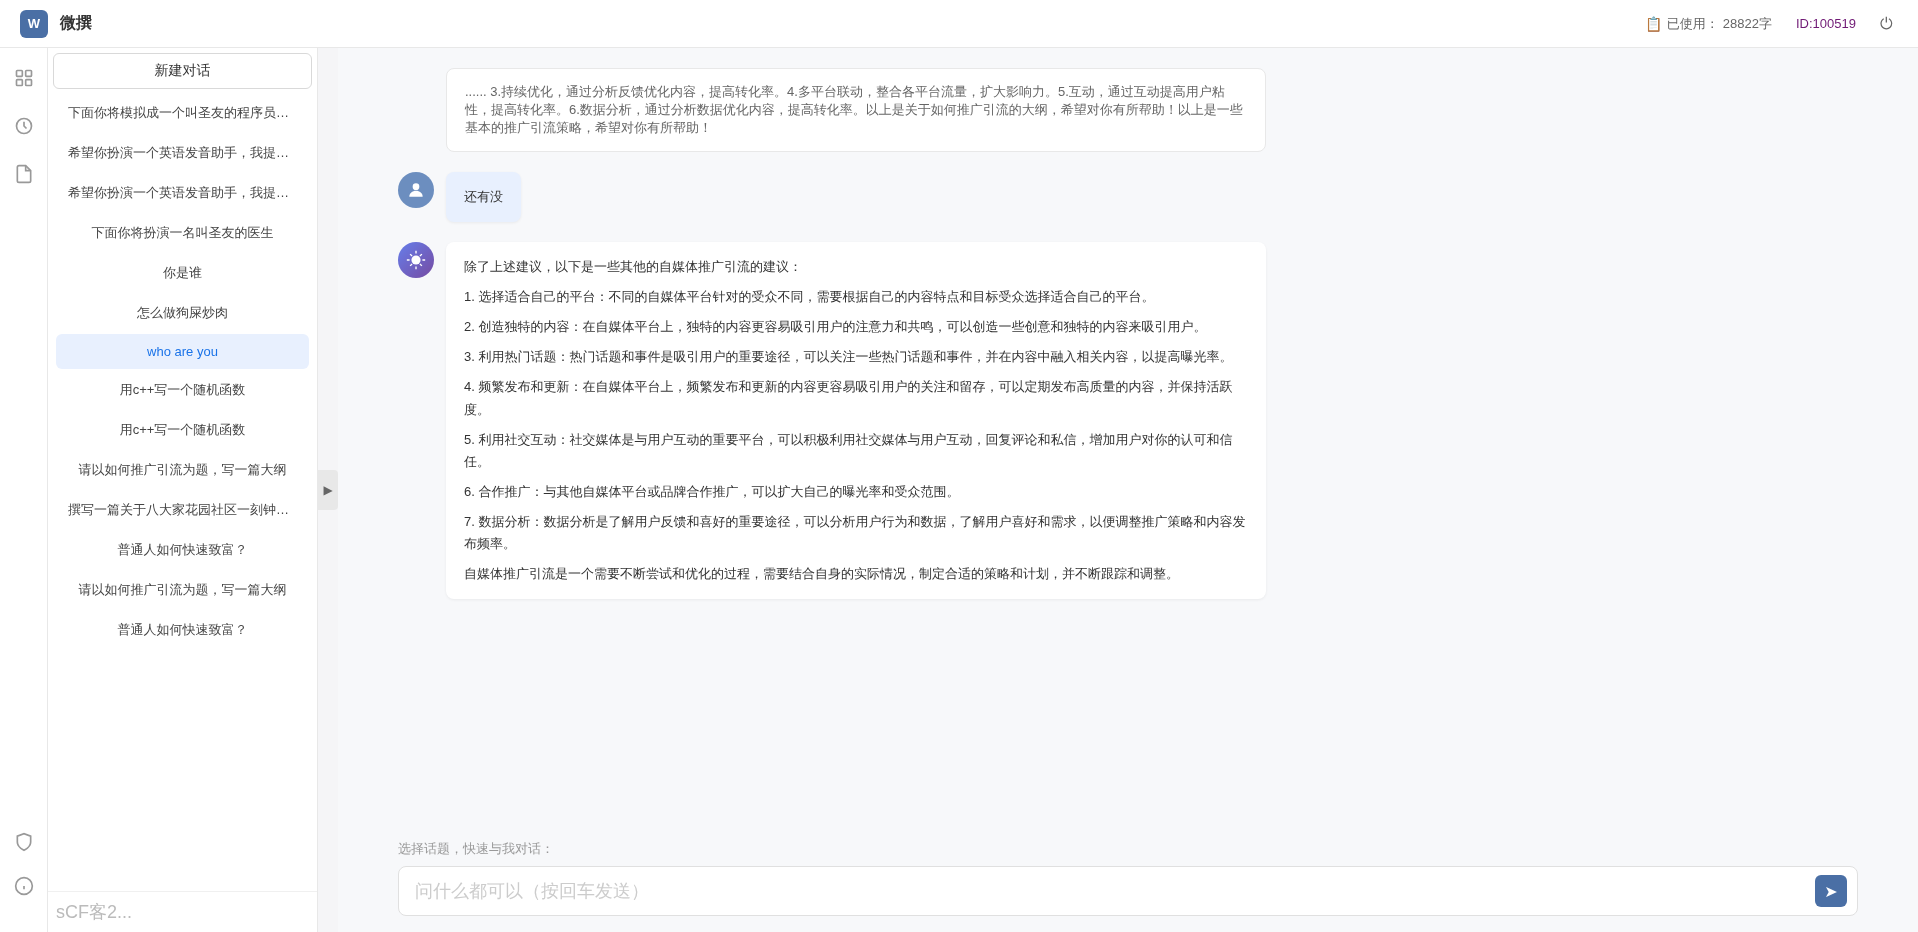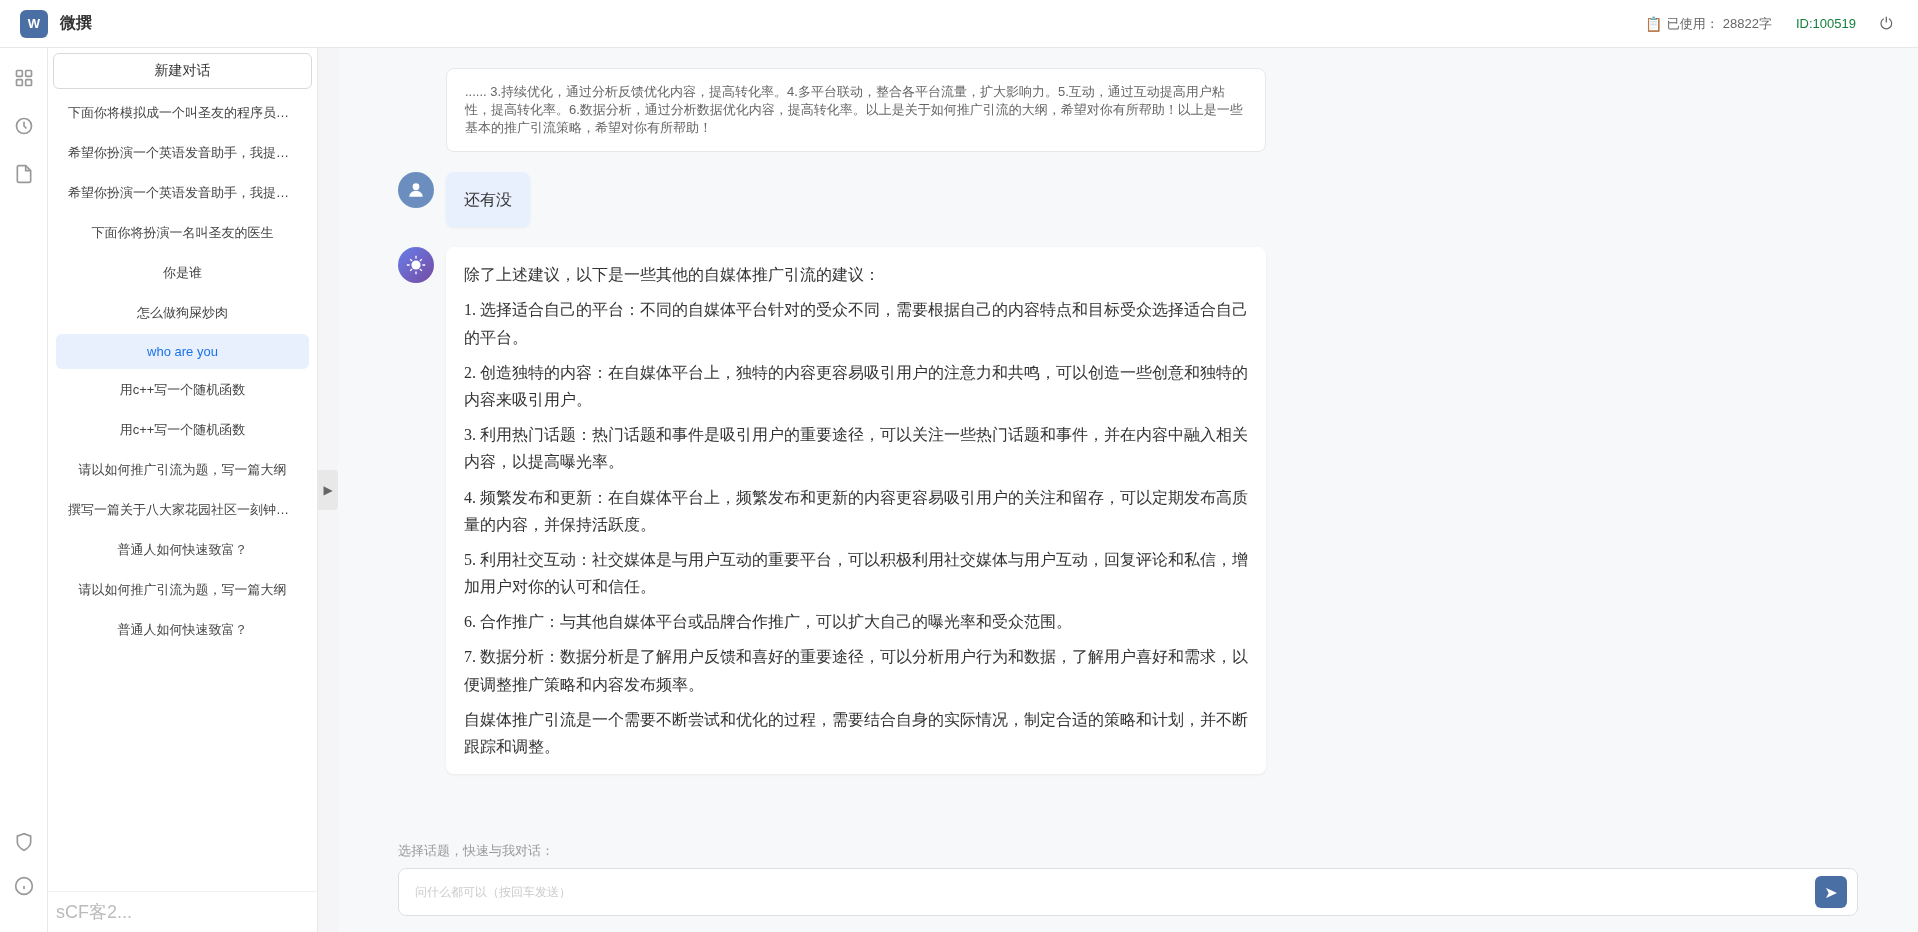--- a/index.html
+++ b/index.html
@@ -33,21 +33,21 @@
     }
     .topbar-usage {
       font-size: 13px;
       color: #666;
       display: flex;
       align-items: center;
       gap: 4px;
     }
     .topbar-id {
       font-size: 13px;
-      color: #15803d;
+      color: #701a75;
     }
     .topbar-power {
       width: 18px;
       height: 18px;
       cursor: pointer;
       color: #666;
     }
 
     
     .main-layout {
@@ -205,25 +205,24 @@
       background: linear-gradient(135deg, #667eea, #764ba2);
       color: #fff;
       font-size: 16px;
     }
 
     .message-bubble {
       max-width: 820px;
       background: #fff;
       border-radius: 8px;
       padding: 14px 18px;
-      font-size: 16px;
+      font-size: 13px;
       color: #333;
       line-height: 1.7;
       box-shadow: 0 1px 3px rgba(0,0,0,0.06);
-      font-family: Liberation Serif, serif;
     }
     .message-bubble.user {
       background: #e8f0fe;
       color: #333;
     }
     .message-bubble p { margin-bottom: 8px; }
     .message-bubble p:last-child { margin-bottom: 0; }
 
     
     .chat-footer {
@@ -403,21 +402,21 @@
             <p>7. 数据分析：数据分析是了解用户反馈和喜好的重要途径，可以分析用户行为和数据，了解用户喜好和需求，以便调整推广策略和内容发布频率。</p>
             <p>自媒体推广引流是一个需要不断尝试和优化的过程，需要结合自身的实际情况，制定合适的策略和计划，并不断跟踪和调整。</p>
           </div>
       </div>
 
     </div>
 
     <div class="chat-footer">
       <div class="quick-suggestions-label">选择话题，快速与我对话：</div>
       <div class="input-area">
-        <span style="color:#ccc;font-size:12px;">问什么都可以（按回车发送）</span>
+        <span style="color:#ccc;font-size:18px;">问什么都可以（按回车发送）</span>
         <div class="send-btn">
           <span>➤</span>
         </div>
       </div>
     </div>
   </div>
 
 </div>
 
 </body></html>

